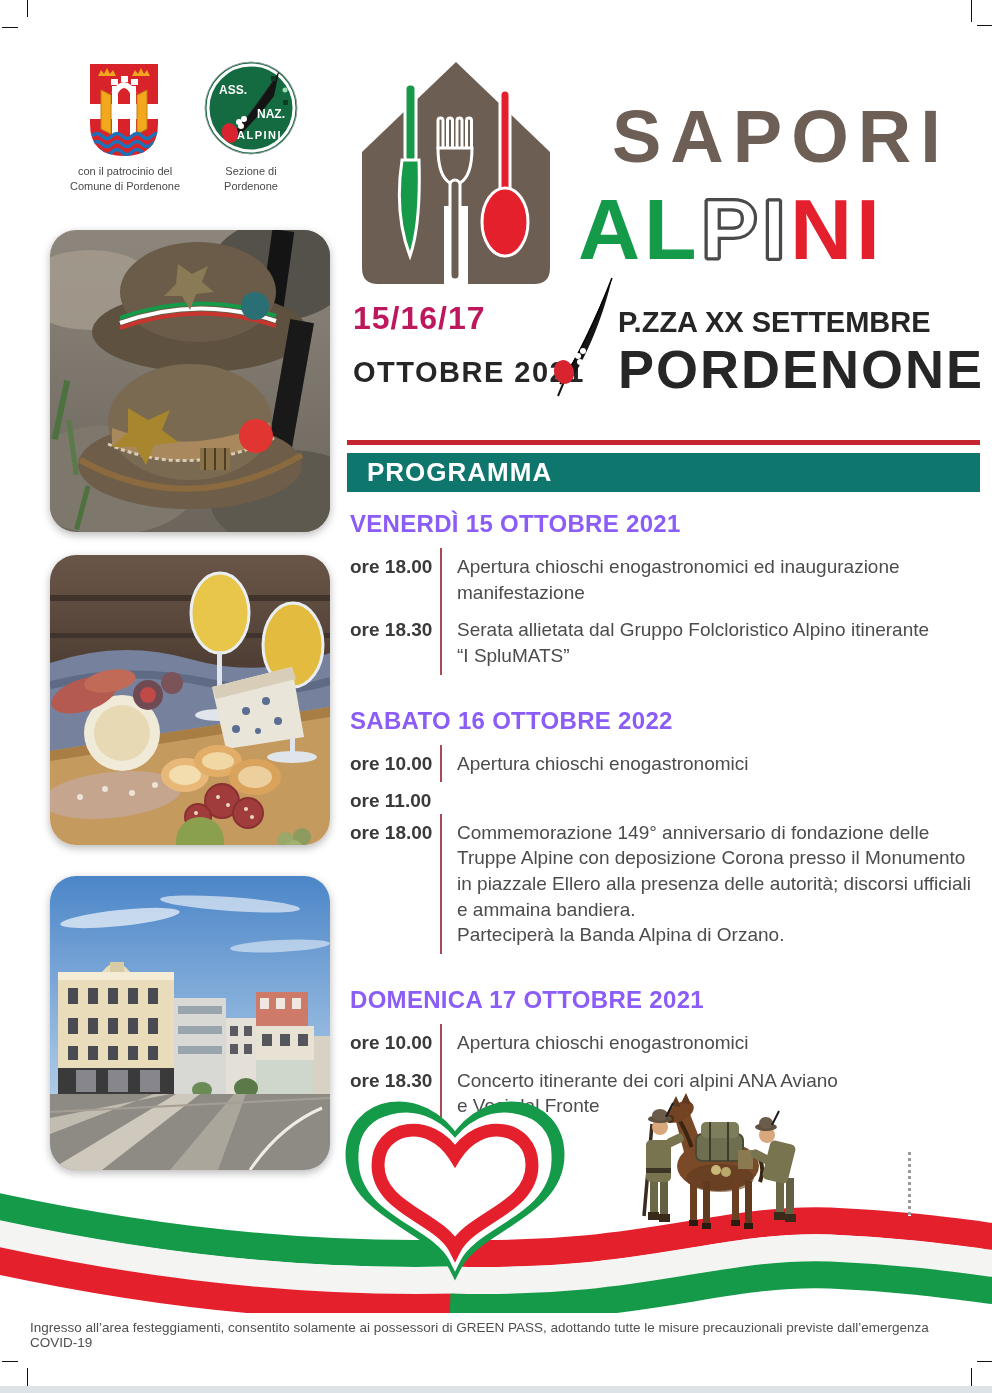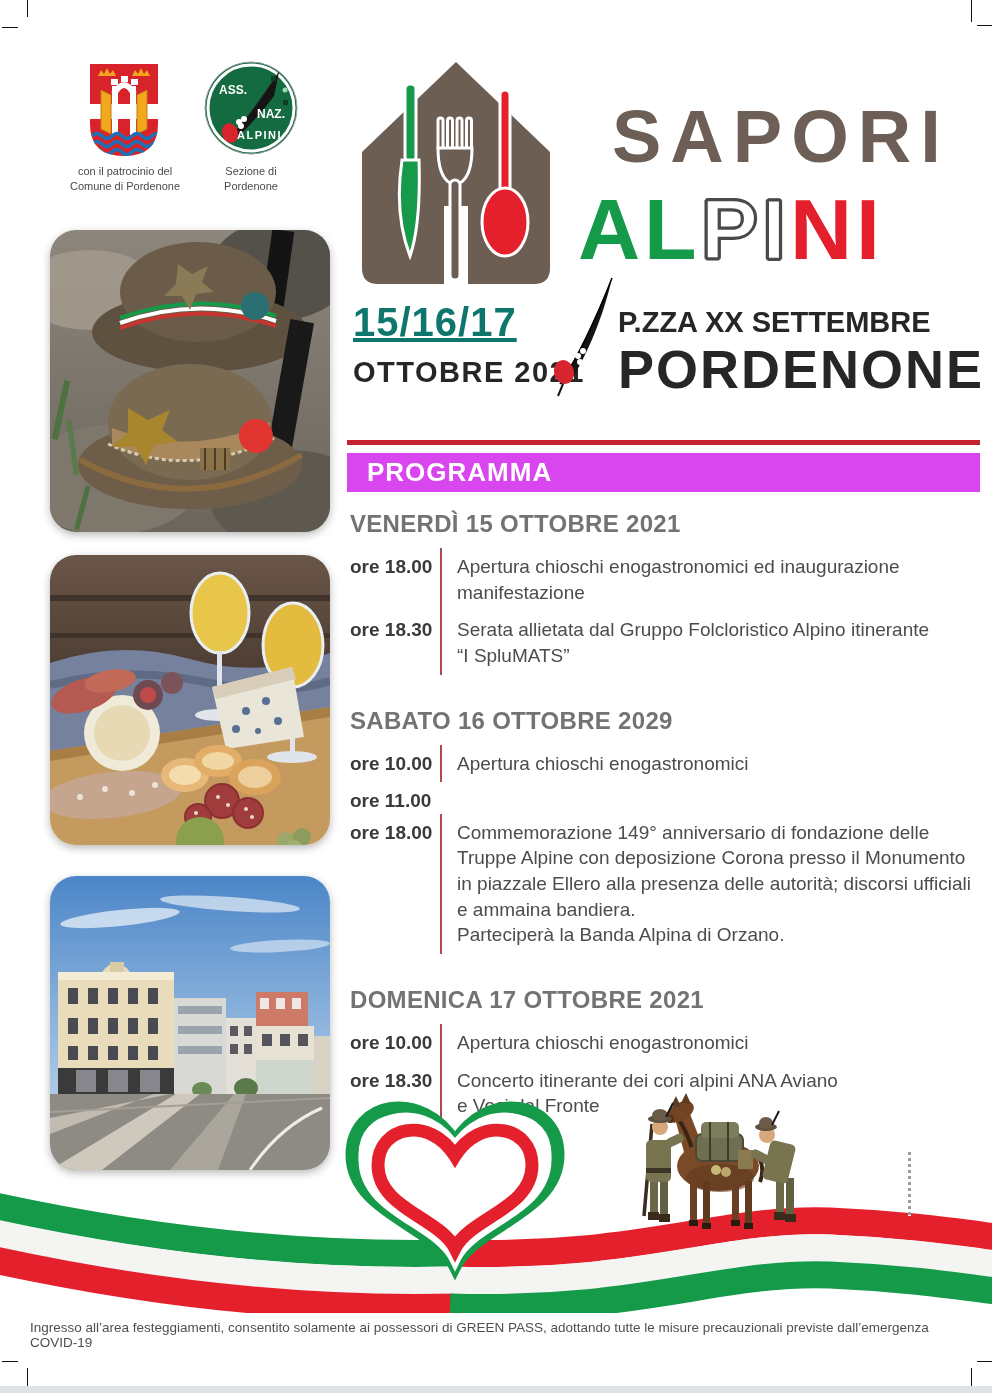--- a/index.html
+++ b/index.html
@@ -14,32 +14,32 @@
   .cap{font-size:11px;line-height:1.35;color:#4a4a4a;text-align:center;}
 
   
   .sapori{font-size:74px;font-weight:800;letter-spacing:9px;color:#6d5f55;line-height:1;}
   .alpini{font-size:86px;font-weight:800;letter-spacing:4px;line-height:1;}
   .alpini .g{color:#149a49;}
   .alpini .w{color:#ffffff;-webkit-text-stroke:2.5px #4a4a4a;
              text-shadow:-2px 0 0 #4a4a4a,2px 0 0 #4a4a4a,0 -2px 0 #4a4a4a,0 2px 0 #4a4a4a;}
   .alpini .r{color:#e5202d;}
 
-  .dates{font-size:40px;font-weight:800;color:#0f766e;line-height:1;letter-spacing:1px;text-decoration:underline;}
+  .dates{font-size:32px;font-weight:800;color:#be185d;line-height:1;letter-spacing:1px;}
   .month{font-size:29px;font-weight:800;color:#262626;letter-spacing:1.5px;margin-top:6px;}
   .venue1{font-size:29px;font-weight:700;color:#262626;letter-spacing:0px;}
   .venue2{font-size:54px;font-weight:800;color:#262626;letter-spacing:2px;margin-top:2px;}
 
   .topline{position:absolute;left:347px;top:440px;width:633px;height:5px;background:#c4242f;}
-  .banner{position:absolute;left:347px;top:453px;width:633px;height:39px;background:#d946ef;}
+  .banner{position:absolute;left:347px;top:453px;width:633px;height:39px;background:#0f766e;}
   .banner span{display:block;color:#fff;font-weight:800;font-size:26px;line-height:39px;
                padding-left:20px;letter-spacing:1px;}
 
   .program{position:absolute;left:350px;top:510px;width:632px;}
-  .day h3{margin:0 0 10px 0;font-size:24px;font-weight:800;color:#737373;letter-spacing:.3px;}
+  .day h3{margin:0 0 10px 0;font-size:24px;font-weight:800;color:#8b5cf6;letter-spacing:.3px;}
   .day + .day{margin-top:32px;}
   .row{display:flex;}
   .time{width:90px;flex:none;font-size:19px;font-weight:700;color:#3a3a3a;padding-top:6px;line-height:1.35;}
   .desc{flex:1;border-left:2px solid #aa4a52;padding:6px 0 6px 15px;font-size:19px;
         color:#4c4c4c;line-height:1.35;white-space:pre-line;}
 
   .photo{position:absolute;left:50px;width:280px;border-radius:26px;overflow:hidden;
          box-shadow:0 3px 8px rgba(0,0,0,.28);}
   .photo svg{display:block;}
 
@@ -174,21 +174,21 @@
         <div class="desc">Apertura chioschi enogastronomici ed inaugurazione
 manifestazione</div>
       </div>
       <div class="row">
         <div class="time">ore 18.30</div>
         <div class="desc">Serata allietata dal Gruppo Folcloristico Alpino itinerante
 “I SpluMATS”</div>
       </div>
     </div>
     <div class="day">
-      <h3>SABATO 16 OTTOBRE 2029</h3>
+      <h3>SABATO 16 OTTOBRE 2022</h3>
       <div class="row">
         <div class="time">ore 10.00</div>
         <div class="desc">Apertura chioschi enogastronomici</div>
       </div>
       <div class="row">
         <div class="time">ore 11.00</div>
       </div>
       <div class="row">
         <div class="time">ore 18.00</div>
         <div class="desc">Commemorazione 149° anniversario di fondazione delle

